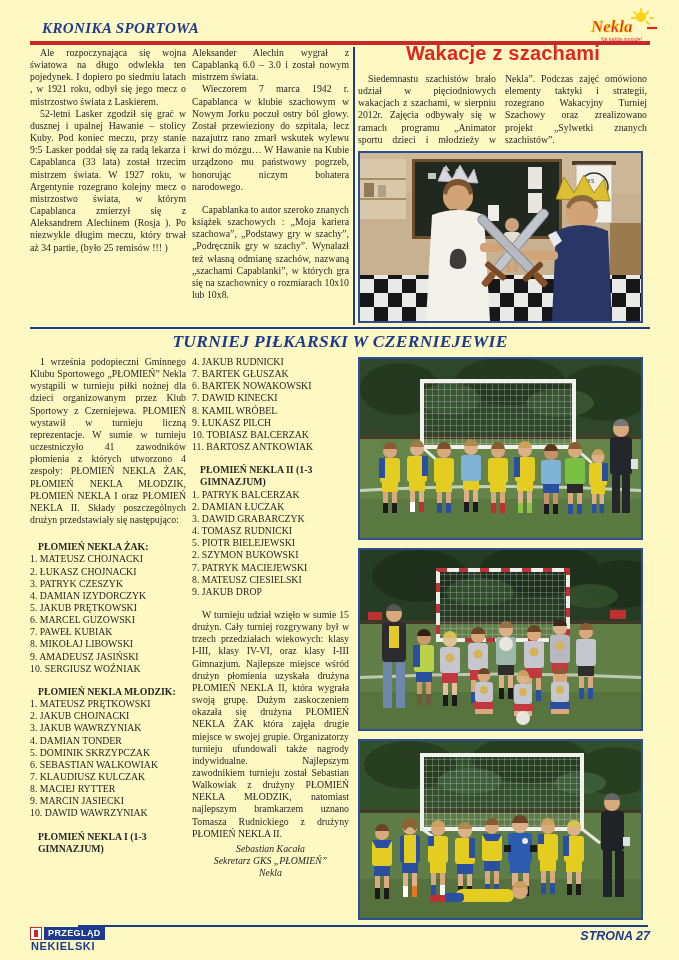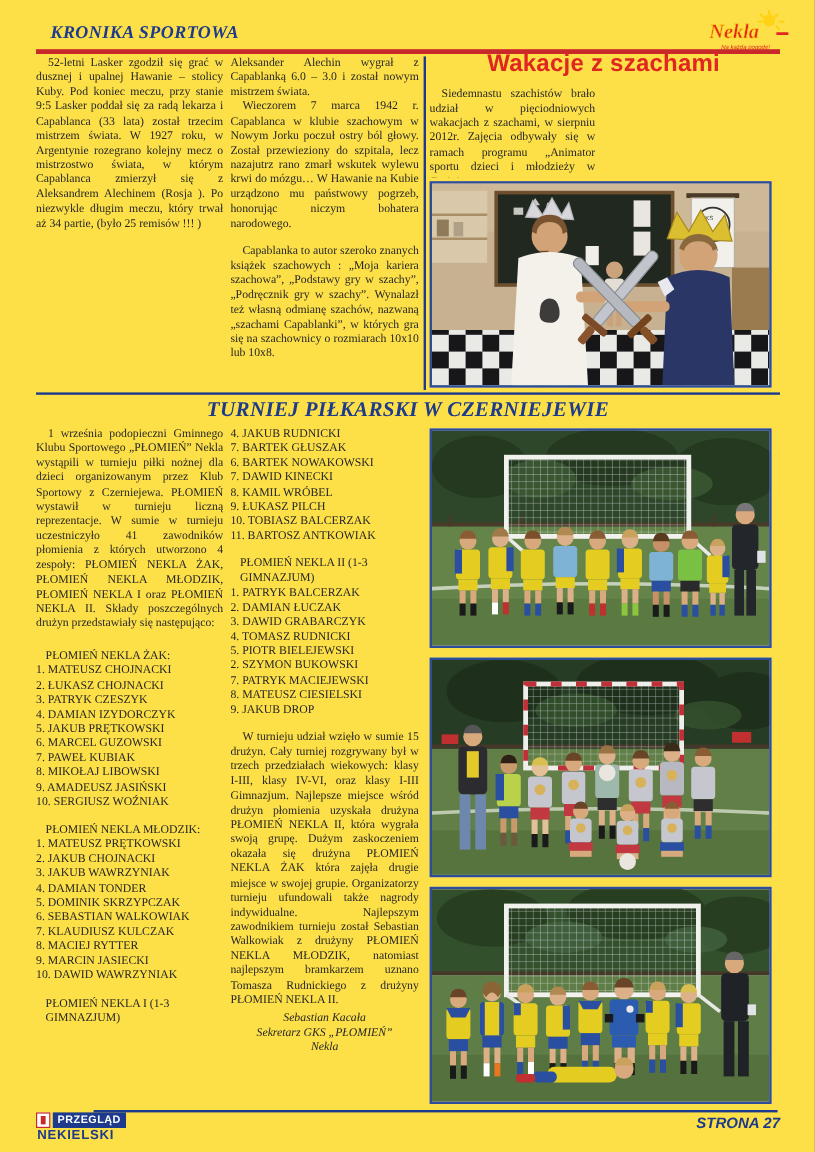--- a/index.html
+++ b/index.html
@@ -1,18 +1,18 @@
 <!DOCTYPE html>
 <html lang="pl"><head>
 <meta charset="utf-8">
 <style>
   * { margin:0; padding:0; box-sizing:border-box; }
   html,body { background:#888; }
   #page {
-    position:relative; width:679px; height:960px; background:#fde047;
+    position:relative; width:679px; height:960px; background:#fef9c3;
     font-family:"Liberation Serif", serif; color:#262626; overflow:hidden;
     margin:0 auto;
   }
   
   .masthead-title {
     position:absolute; left:42px; top:20px;
     font:italic bold 15px "Liberation Serif", serif;
     color:#1d3a8c; letter-spacing:0.4px;
   }
   .red-rule { position:absolute; left:30px; top:41px; width:620px; height:4px; background:#c9292b; }
@@ -39,21 +39,21 @@
   
   .mid-rule { position:absolute; left:30px; top:327px; width:620px; height:2px; background:#1d3a8c; }
   .foot-title {
     position:absolute; left:30px; top:331px; width:620px; text-align:center;
     font:italic bold 17.5px "Liberation Serif", serif; color:#1d3a8c; letter-spacing:0.3px;
   }
   .fb-col1 { left:30px;  top:356px; width:156px; height:566px; text-align:justify; }
   .fb-col2 { left:192px; top:356px; width:157px; height:566px; text-align:justify; }
   .roster  { text-align:left; }
   .roster div { white-space:nowrap; }
-  .team-head { margin-top:11px; padding-left:8px; text-align:left; }
+  .team-head { margin-top:11px; padding-left:8px; text-align:left;font-weight:bold; }
   .team-head.first { margin-top:15px; }
   .signature { margin-top:3px; text-align:center; font-style:italic; }
   .fb-photo1 { left:358px; top:357px; width:285px; height:183px; }
   .fb-photo2 { left:358px; top:548px; width:285px; height:183px; }
   .fb-photo3 { left:358px; top:739px; width:285px; height:181px; }
   
   .footer-rule { position:absolute; left:78px; top:925px; width:570px; height:2px; background:#1d3a8c; }
   .crest {
     position:absolute; left:30px; top:927px; width:12px; height:13px;
     background:#fff; border:1.5px solid #c9292b; display:flex; align-items:center; justify-content:center;
@@ -95,32 +95,36 @@
             <line x1="62" y1="14" x2="64" y2="16"></line>
         </g>
       </g>
       <text x="6" y="24" font-family="Liberation Serif, serif" font-style="italic" font-weight="bold" font-size="17" fill="#e02621" stroke="#ffd216" stroke-width="0.5">Nekla</text>
       <line x1="62" y1="20" x2="72" y2="20" stroke="#e02621" stroke-width="2.2"></line>
       <text x="16" y="33" font-family="Liberation Sans, sans-serif" font-style="italic" font-size="5" fill="#e02621">Na każdą pogodę!</text>
     </svg>
   </div>
 
   <div class="txtcol chess-col1">
+    <p class="ind">Ale rozpoczynająca się wojna światowa na długo odwlekła ten pojedynek. I dopiero po siedmiu latach , w 1921 roku, odbył się jego mecz o mistrzostwo świata z Laskierem.</p>
     <p class="ind">52-letni Lasker zgodził się grać w dusznej i upalnej Hawanie – stolicy Kuby. Pod koniec meczu, przy stanie 9:5 Lasker poddał się za radą lekarza i Capablanca (33 lata) został trzecim mistrzem świata. W 1927 roku, w Argentynie rozegrano kolejny mecz o mistrzostwo świata, w którym Capablanca zmierzył się z Aleksandrem Alechinem (Rosja ). Po niezwykle długim meczu, który trwał aż 34 partie, (było 25 remisów !!! )</p>
   </div>
   <div class="txtcol chess-col2">
     <p>Aleksander Alechin wygrał z Capablanką 6.0 – 3.0 i został nowym mistrzem świata.</p>
     <p class="ind">Wieczorem 7 marca 1942 r. Capablanca w klubie szachowym w Nowym Jorku poczuł ostry ból głowy. Został przewieziony do szpitala, lecz nazajutrz rano zmarł wskutek wylewu krwi do mózgu… W Hawanie na Kubie urządzono mu państwowy pogrzeb, honorując niczym bohatera narodowego.</p>
     <p class="ind sp">Capablanka to autor szeroko znanych książek szachowych : „Moja kariera szachowa”, „Podstawy gry w szachy”, „Podręcznik gry w szachy”. Wynalazł też własną odmianę szachów, nazwaną „szachami Capablanki”, w których gra się na szachownicy o rozmiarach 10x10 lub 10x8.</p>
   </div>
   <div class="vert-rule"></div>
 
   <div class="camp-title">Wakacje z szachami</div>
   <div class="txtcol camp-col1">
     <p class="ind">Siedemnastu szachistów brało udział w pięciodniowych wakacjach z szachami, w sierpniu 2012r. Zajęcia odbywały się w ramach programu „Animator sportu dzieci i młodzieży w Gminie</p>
+  </div>
+  <div class="txtcol camp-col2">
+    <p>Nekla”. Podczas zajęć omówiono elementy taktyki i strategii, rozegrano Wakacyjny Turniej Szachowy oraz zrealizowano projekt „Sylwetki znanych szachistów”.</p>
   </div>
 
   <div class="photo-frame chess-photo">
     <svg width="281" height="168" viewBox="0 0 281 168">
       <defs>
         <pattern id="checker" width="28" height="28" patternUnits="userSpaceOnUse">
           <rect width="28" height="28" fill="#e9e9e6"></rect>
           <rect width="14" height="14" fill="#17171a"></rect>
           <rect x="14" y="14" width="14" height="14" fill="#17171a"></rect>
         </pattern>

